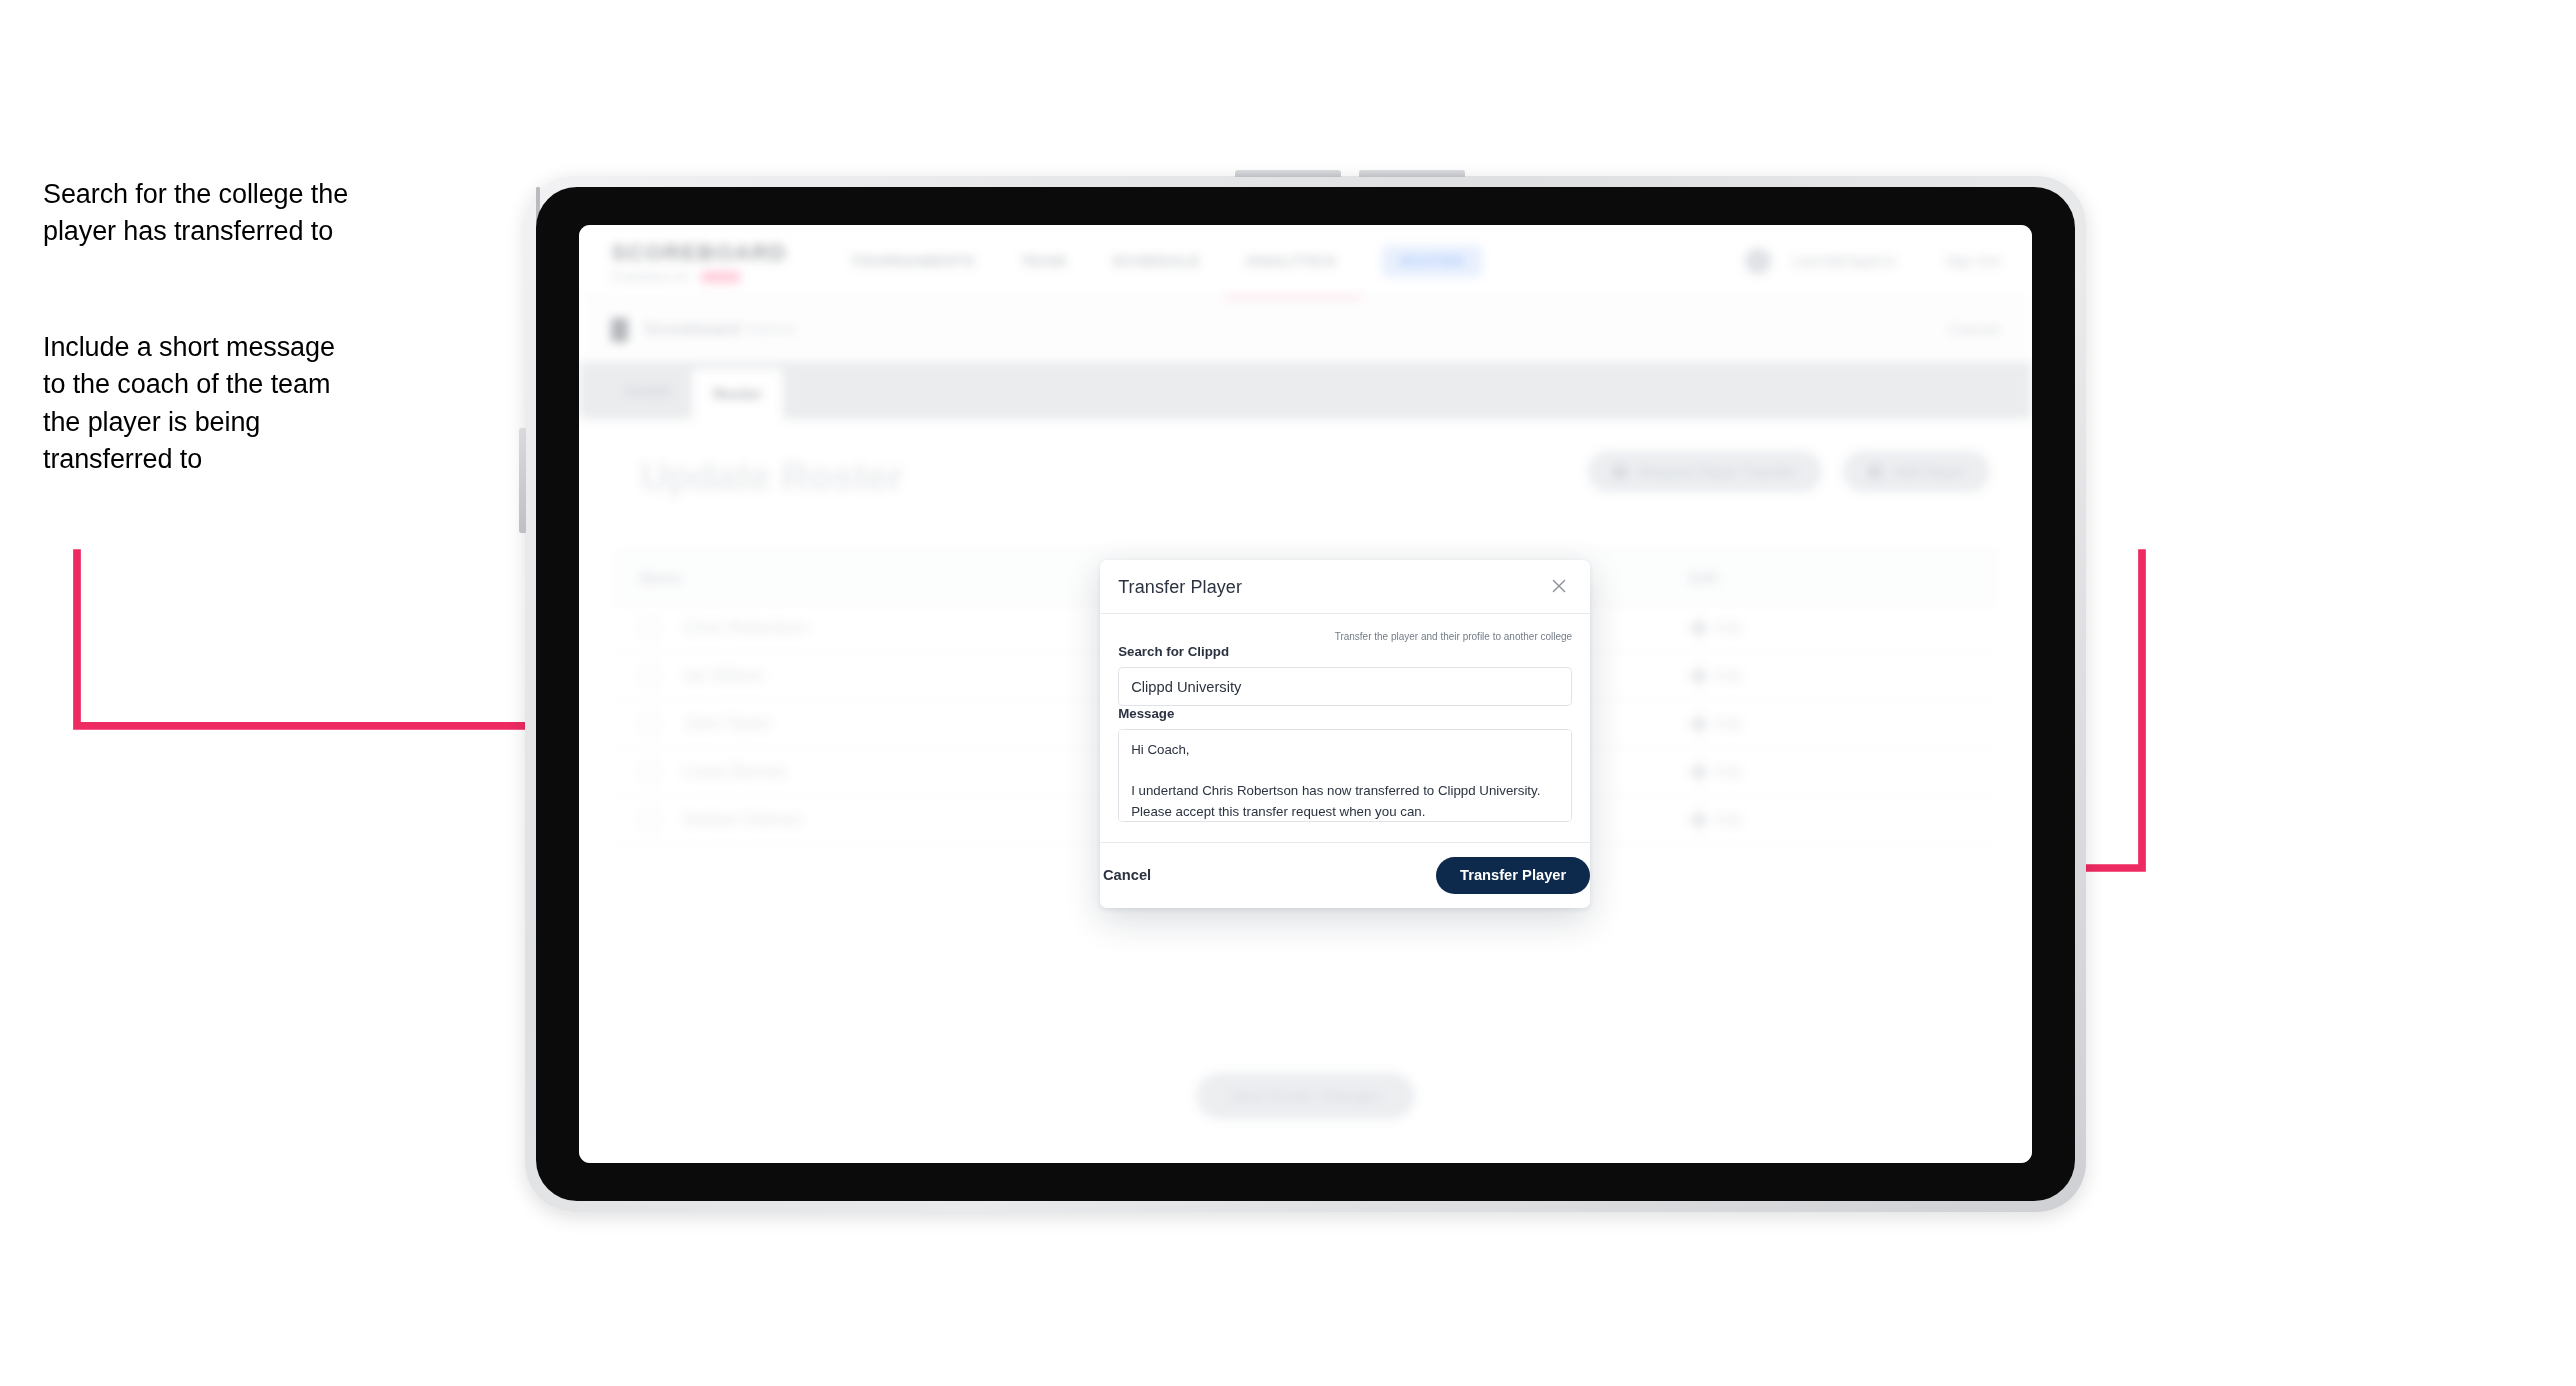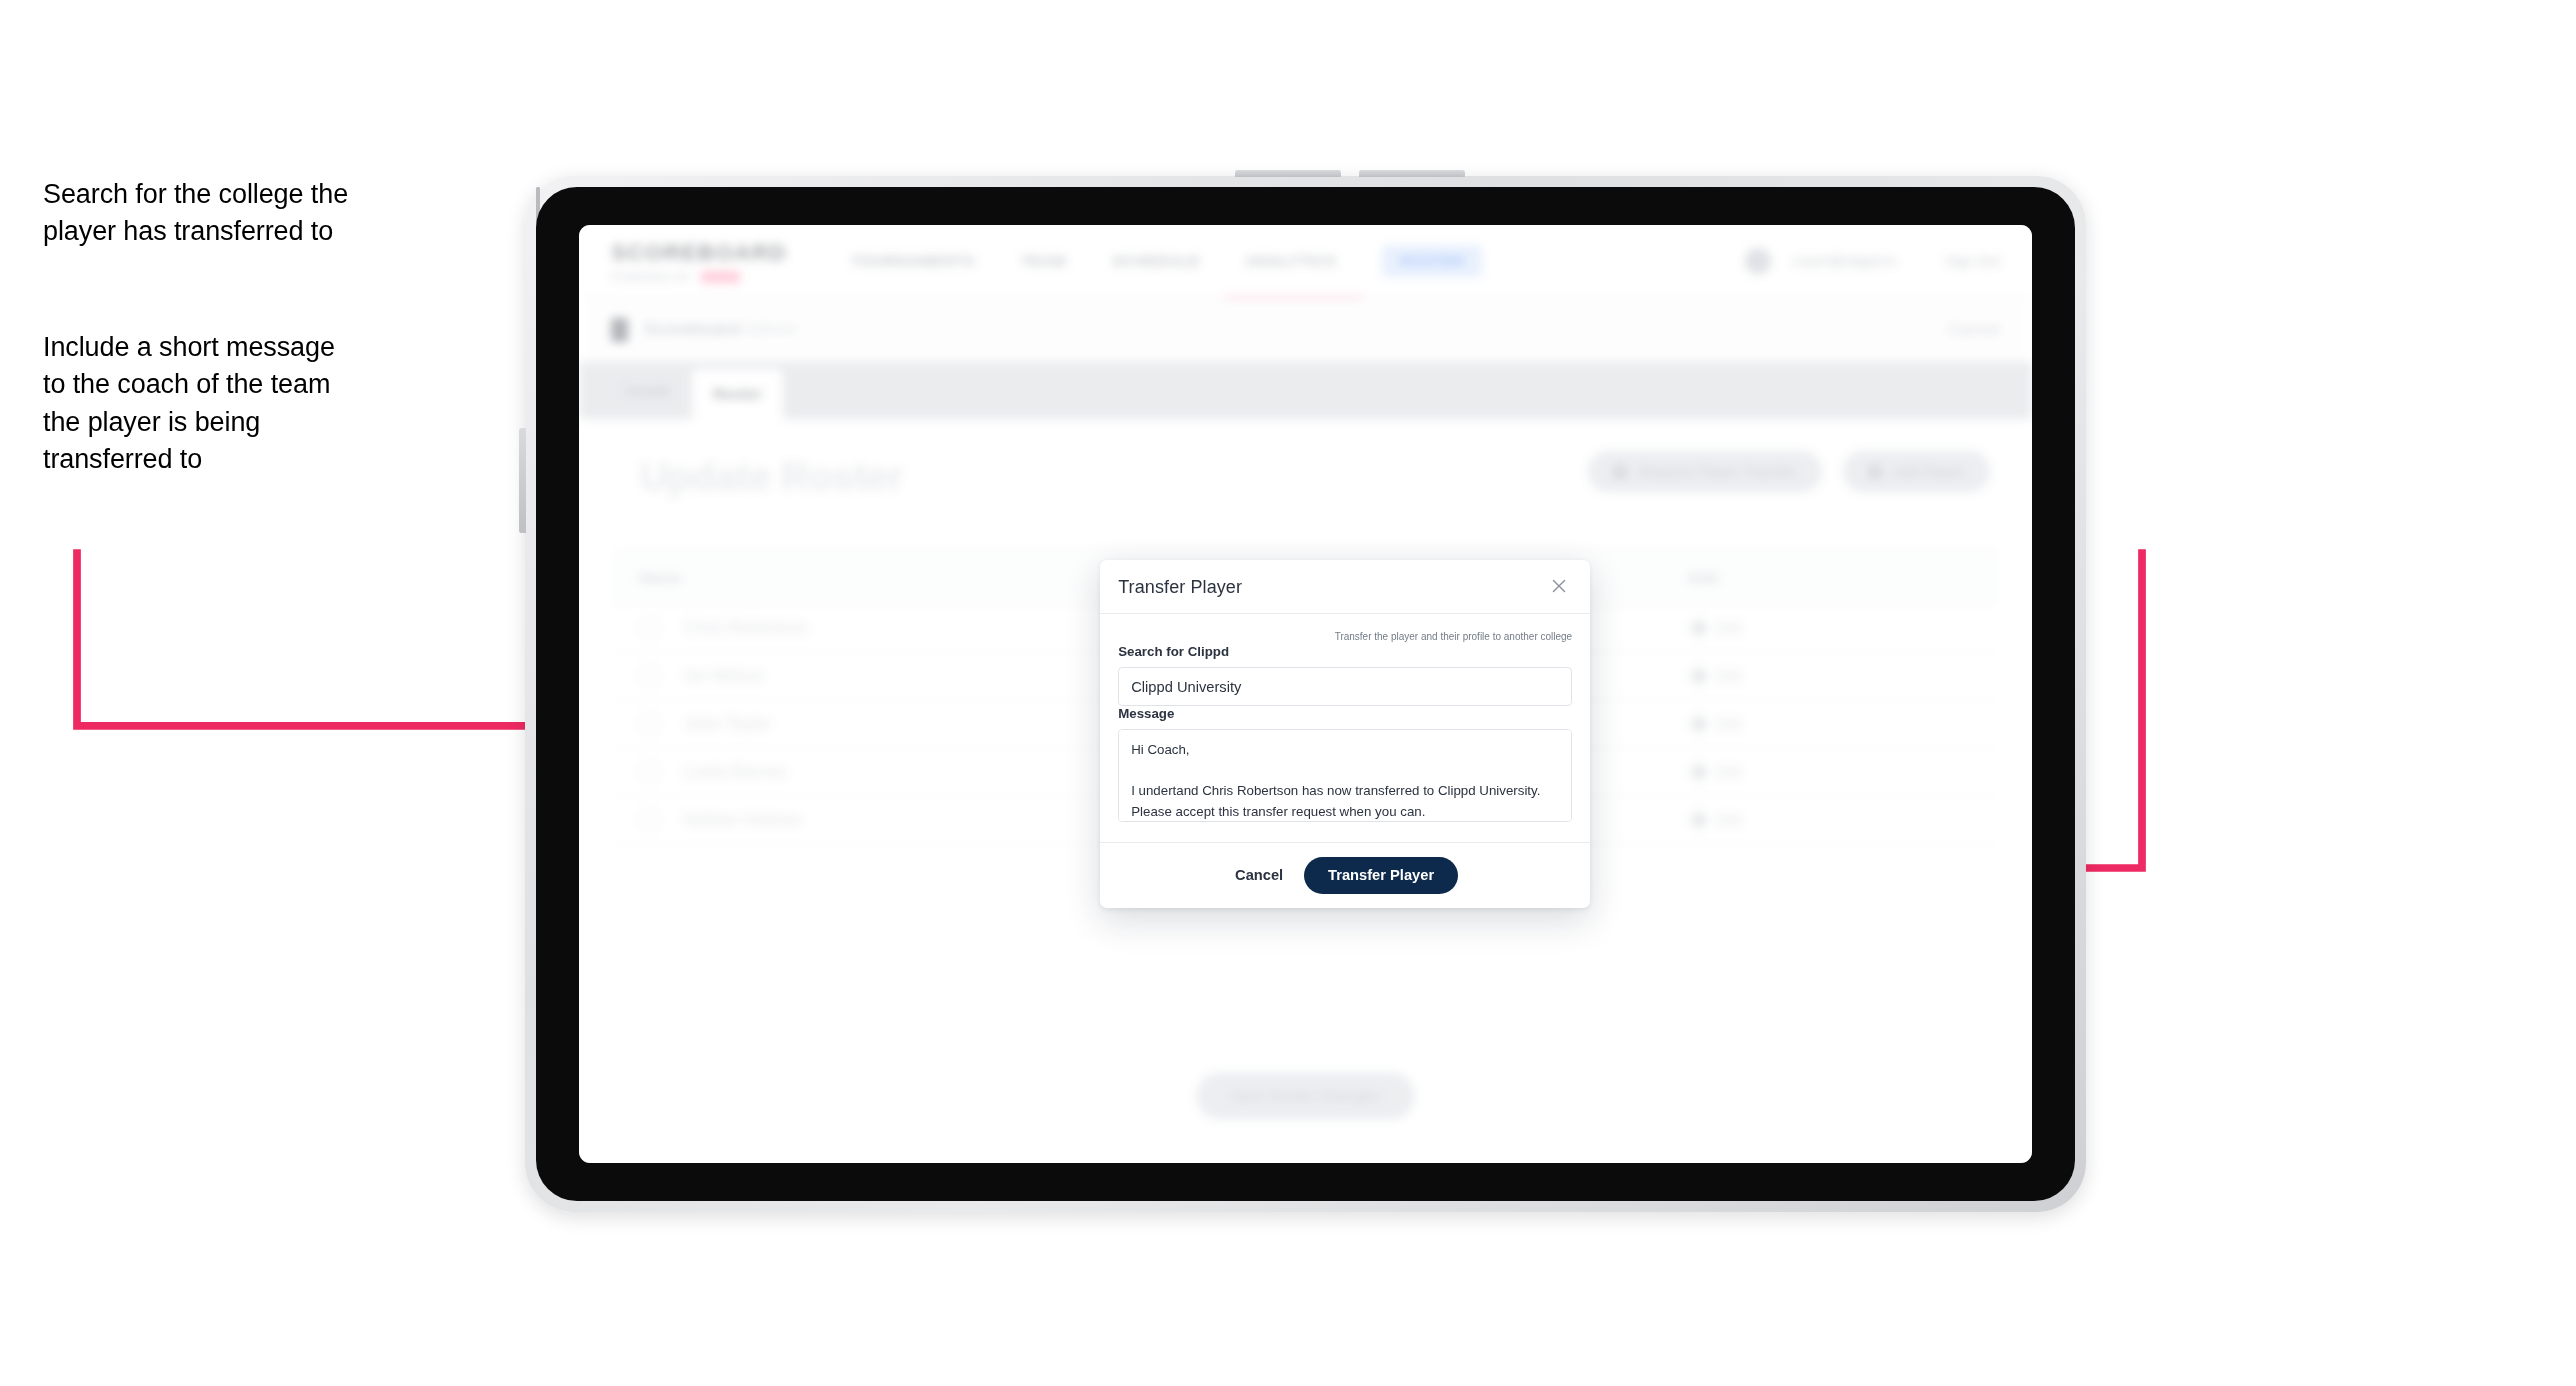--- a/index.html
+++ b/index.html
@@ -172,22 +172,22 @@
     font-family: "Liberation Sans", sans-serif; background: #fff; outline: none;
   }
   #message-label { }
   #message-input {
     width: 100%; height: 93px; resize: none;
     border: 0.7px solid #dfe3e8; border-radius: 4.2px;
     padding: 10.5px 12px; font-size: 13.3px; line-height: 1.55; color: #2b3340;
     font-family: "Liberation Sans", sans-serif; background: #fff; outline: none;
   }
   #modal-footer {
-    display: flex; align-items: center; justify-content: center; gap: 18px;
-    padding: 14px 18px;
+    display: flex; align-items: center; justify-content: space-between; gap: 18px;
+    padding: 14px 0;
     border-top: 0.7px solid #e8ebee;
   }
   #cancel-btn {
     font-size: 14.7px; font-weight: 700; color: #2b3340;
     background: none; border: none; cursor: pointer;
     font-family: "Liberation Sans", sans-serif; padding: 5.6px 2.8px;
   }
   #transfer-btn {
     font-size: 14.7px; font-weight: 600; color: #ffffff;
     background: #0d2a4d; border: none; border-radius: 28px;

